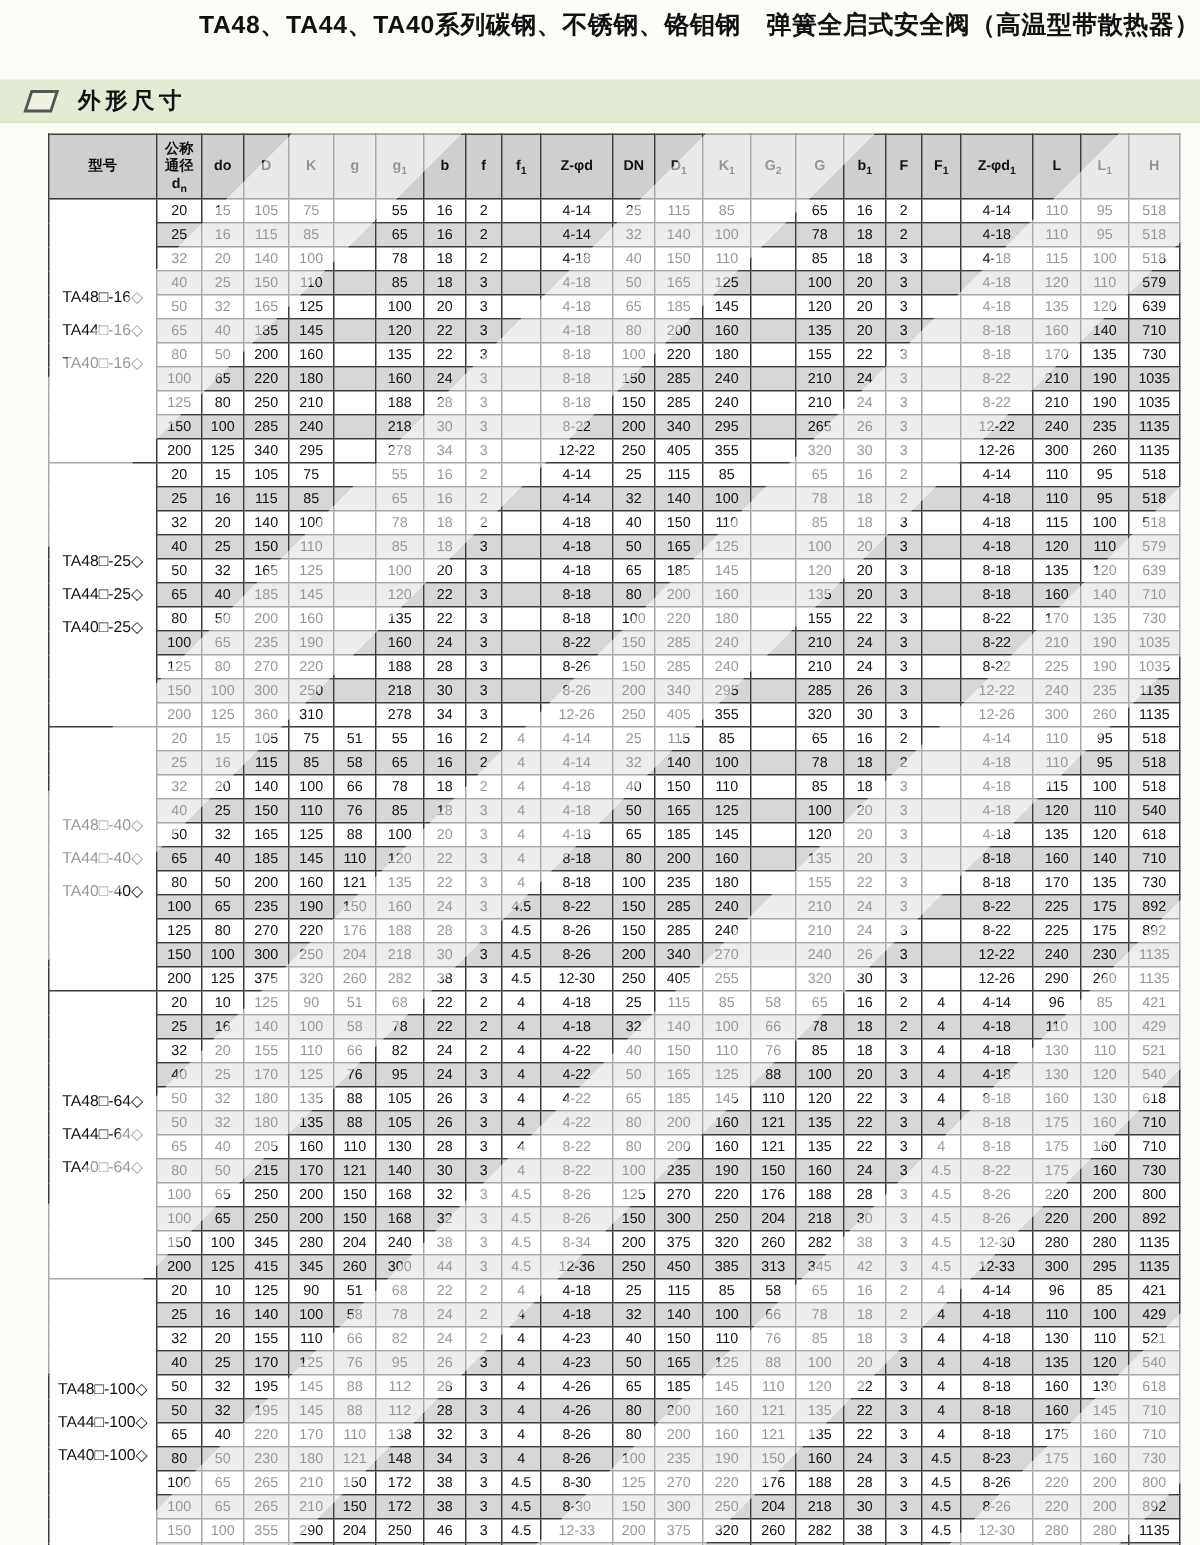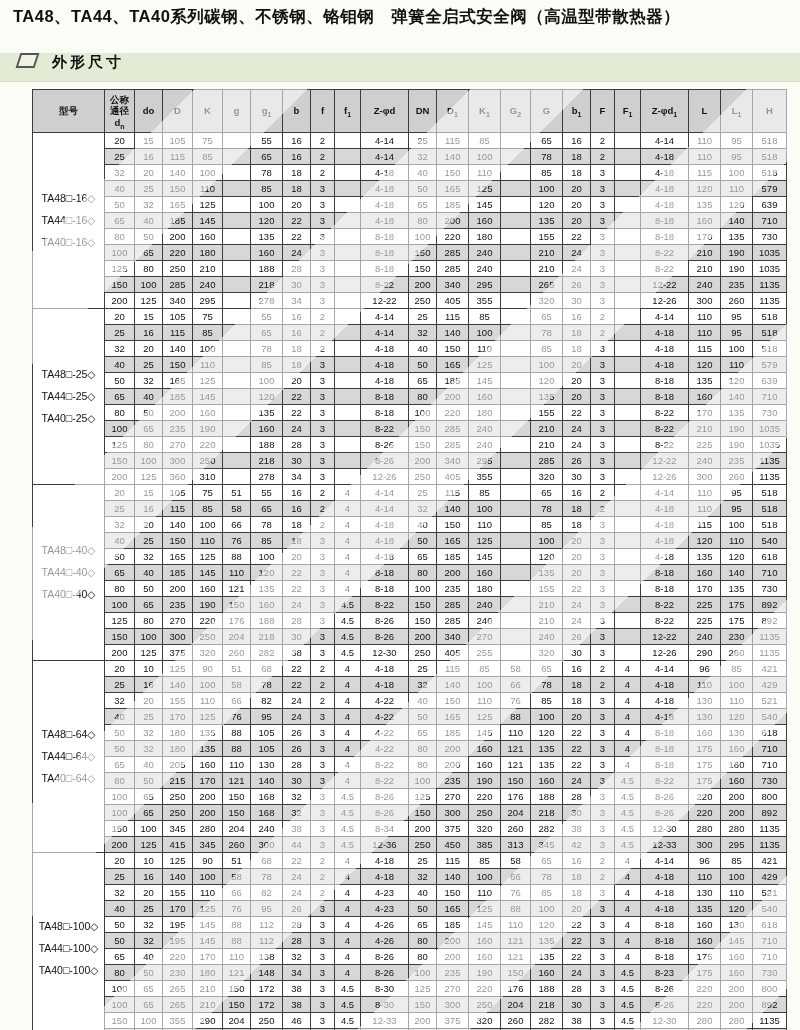--- a/index.html
+++ b/index.html
@@ -1,18 +1,18 @@
 <!DOCTYPE html>
 <html><head>
 <meta charset="utf-8">
 <style>
   html,body{margin:0;padding:0;}
   body{width:800px;height:1030px;background:#fbfcf6;font-family:"Liberation Sans","DejaVu Sans",sans-serif;color:#111;overflow:hidden;}
-  .title{font-weight:bold;font-size:16.5px;padding:6px 0 0 13px;letter-spacing:0.5px;white-space:nowrap;}
-  .section-bar{margin-top:25px;height:28px;background:#e2ecd4;display:flex;align-items:flex-start;padding-left:18px;border-bottom:1px solid #d3e0c2;}
+  .title{font-weight:bold;font-size:16.5px;padding:6px 0 0 13px;letter-spacing:0.5px;white-space:nowrap;text-align:right;}
+  .section-bar{margin-top:25px;height:28px;background:#e2ecd4;display:flex;align-items:center;padding-left:18px;border-bottom:1px solid #d3e0c2;}
   .para-icon{width:15px;height:11px;border:2px solid #555;background:#edf2e2;transform:skewX(-18deg);margin-right:15px;}
   .section-title{font-size:15px;font-weight:bold;letter-spacing:3px;}
   .table-zone{position:relative;margin:7px 0 0 32px;width:758px;}
   table{border-collapse:collapse;table-layout:fixed;}
   th,td{border:1px solid #3c3c3c;}
   th{background:#cfcfcf;font-size:9.5px;font-weight:bold;height:42px;line-height:1.2;padding:0 1px;text-align:center;vertical-align:middle;}
   td{font-size:9.5px;height:15px;line-height:15px;padding:0;text-align:center;white-space:nowrap;overflow:hidden;background:#fff;}
   tr.shade td{background:#d7d7d7;}
   td.model-cell{background:#fff;font-size:10.5px;vertical-align:middle;}
   td.model-cell div{line-height:13px;margin:9px 0;}

